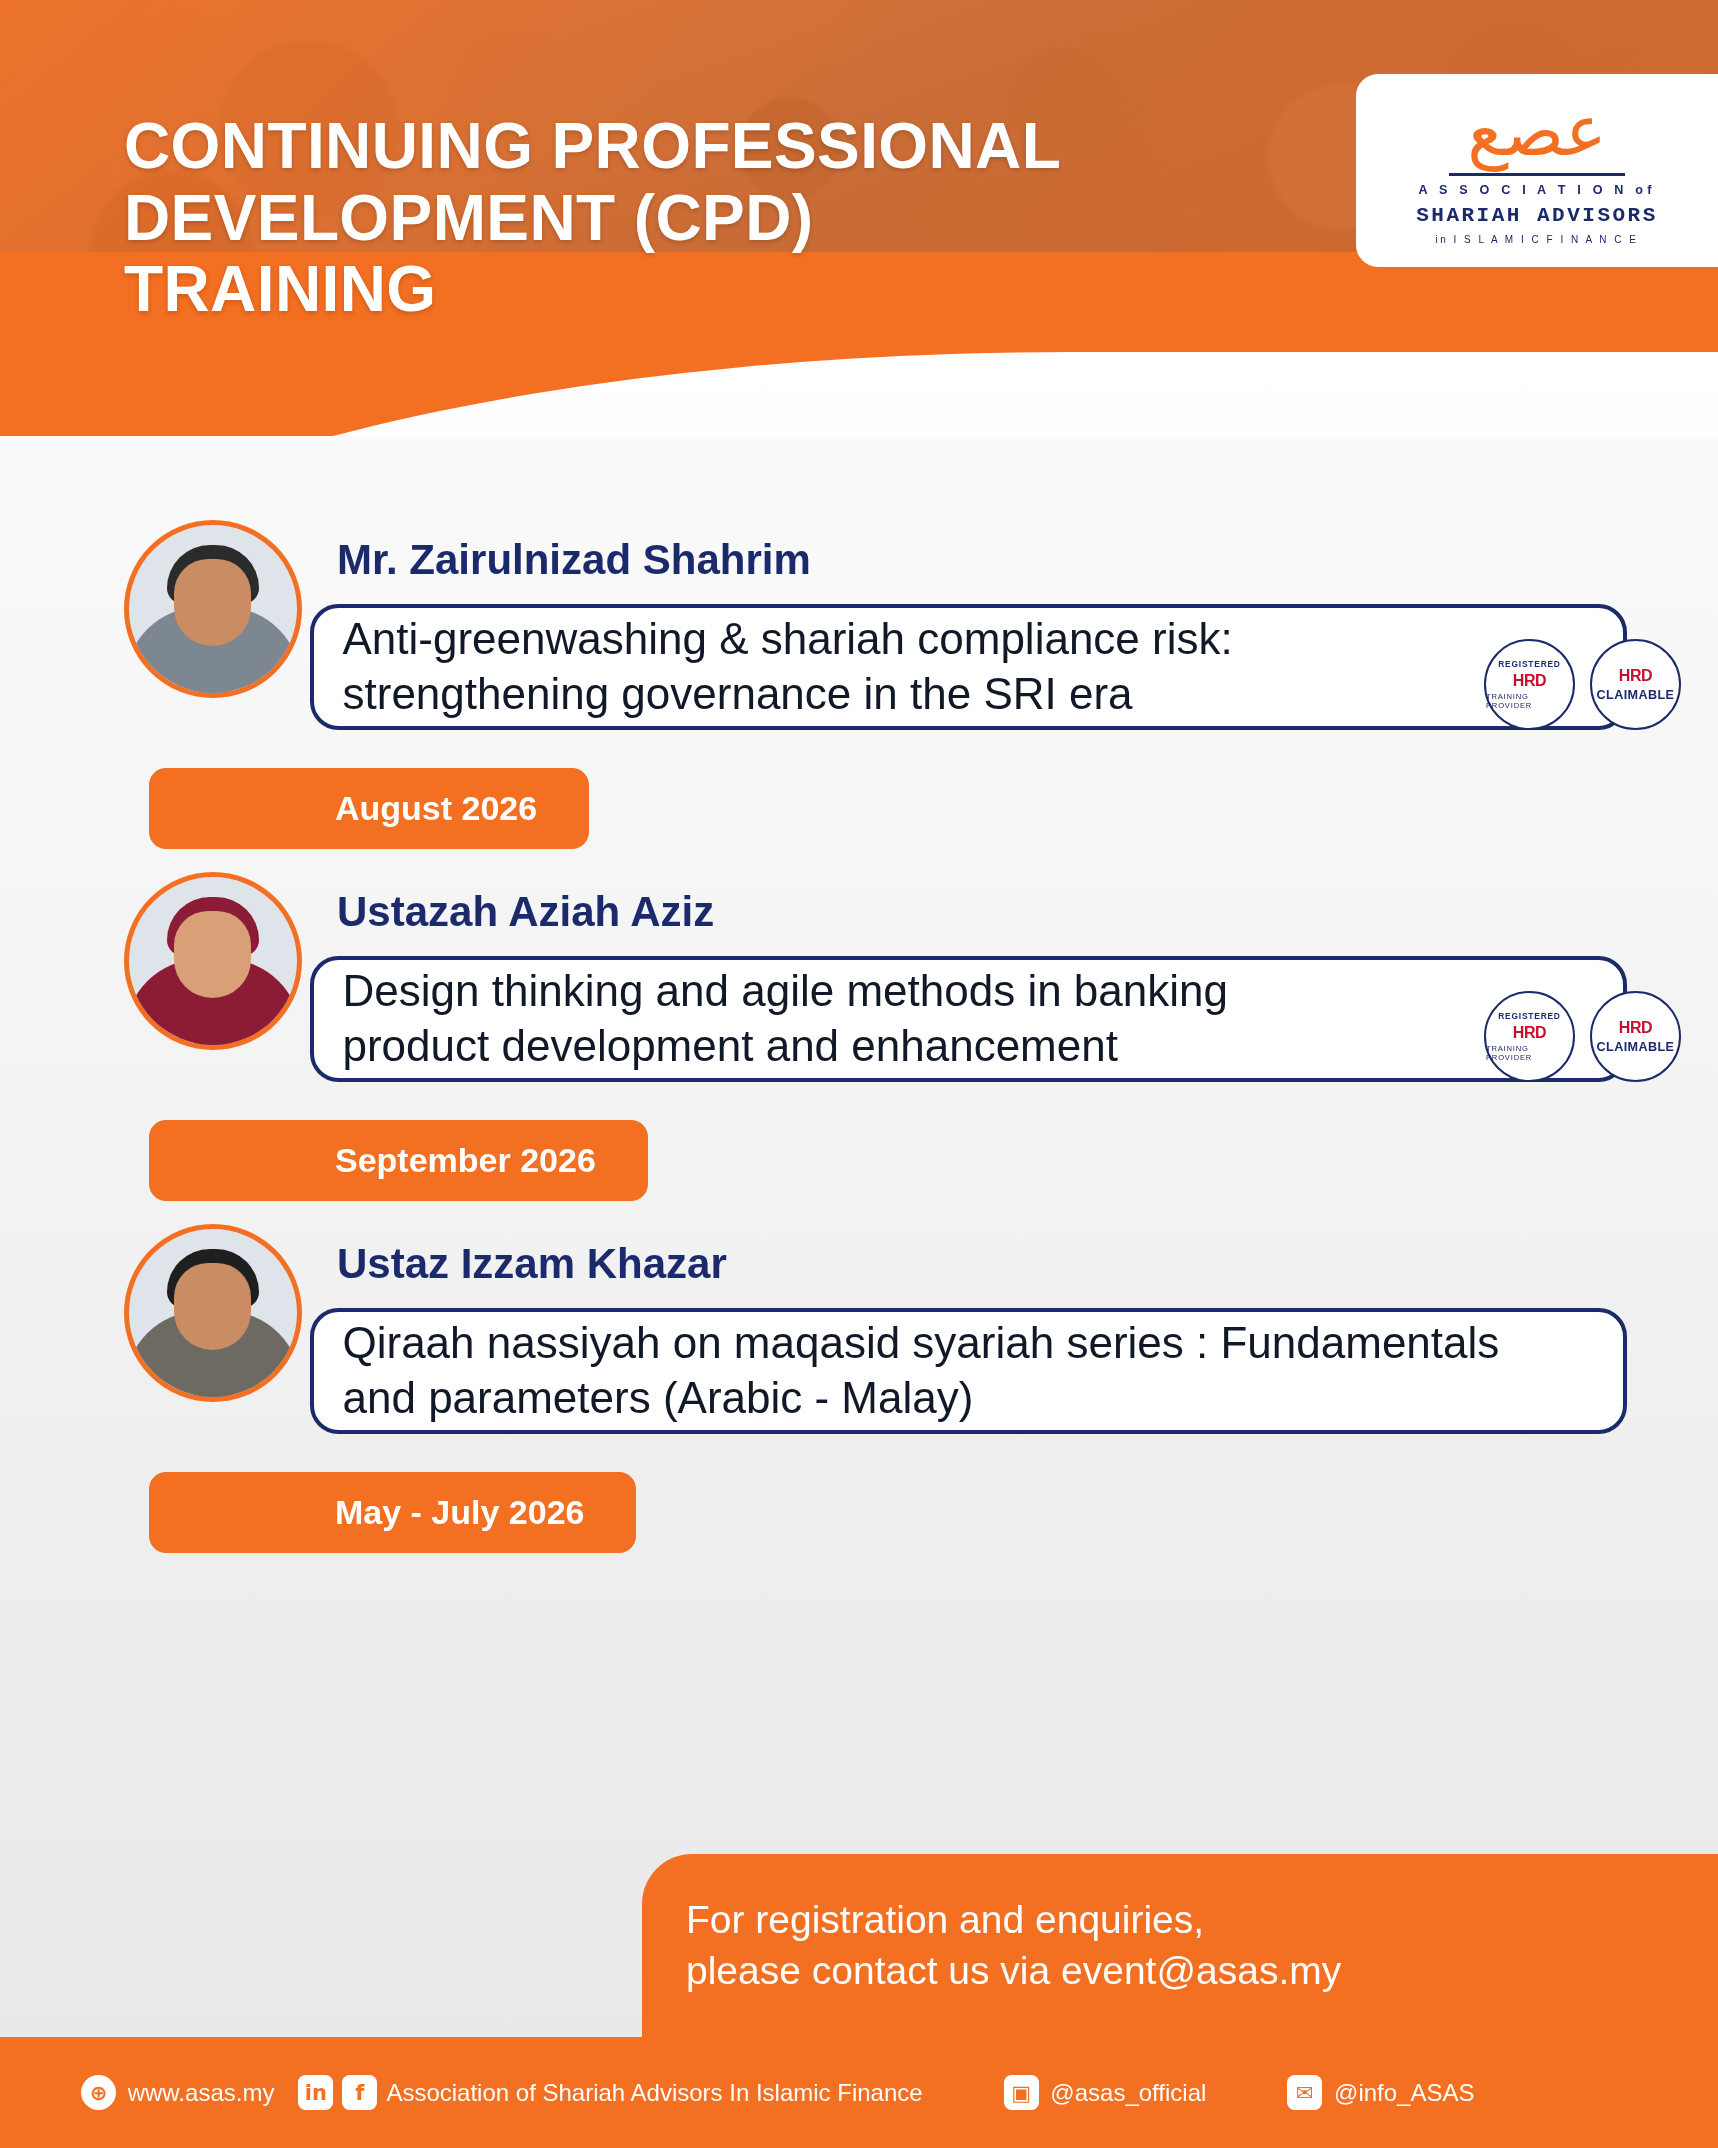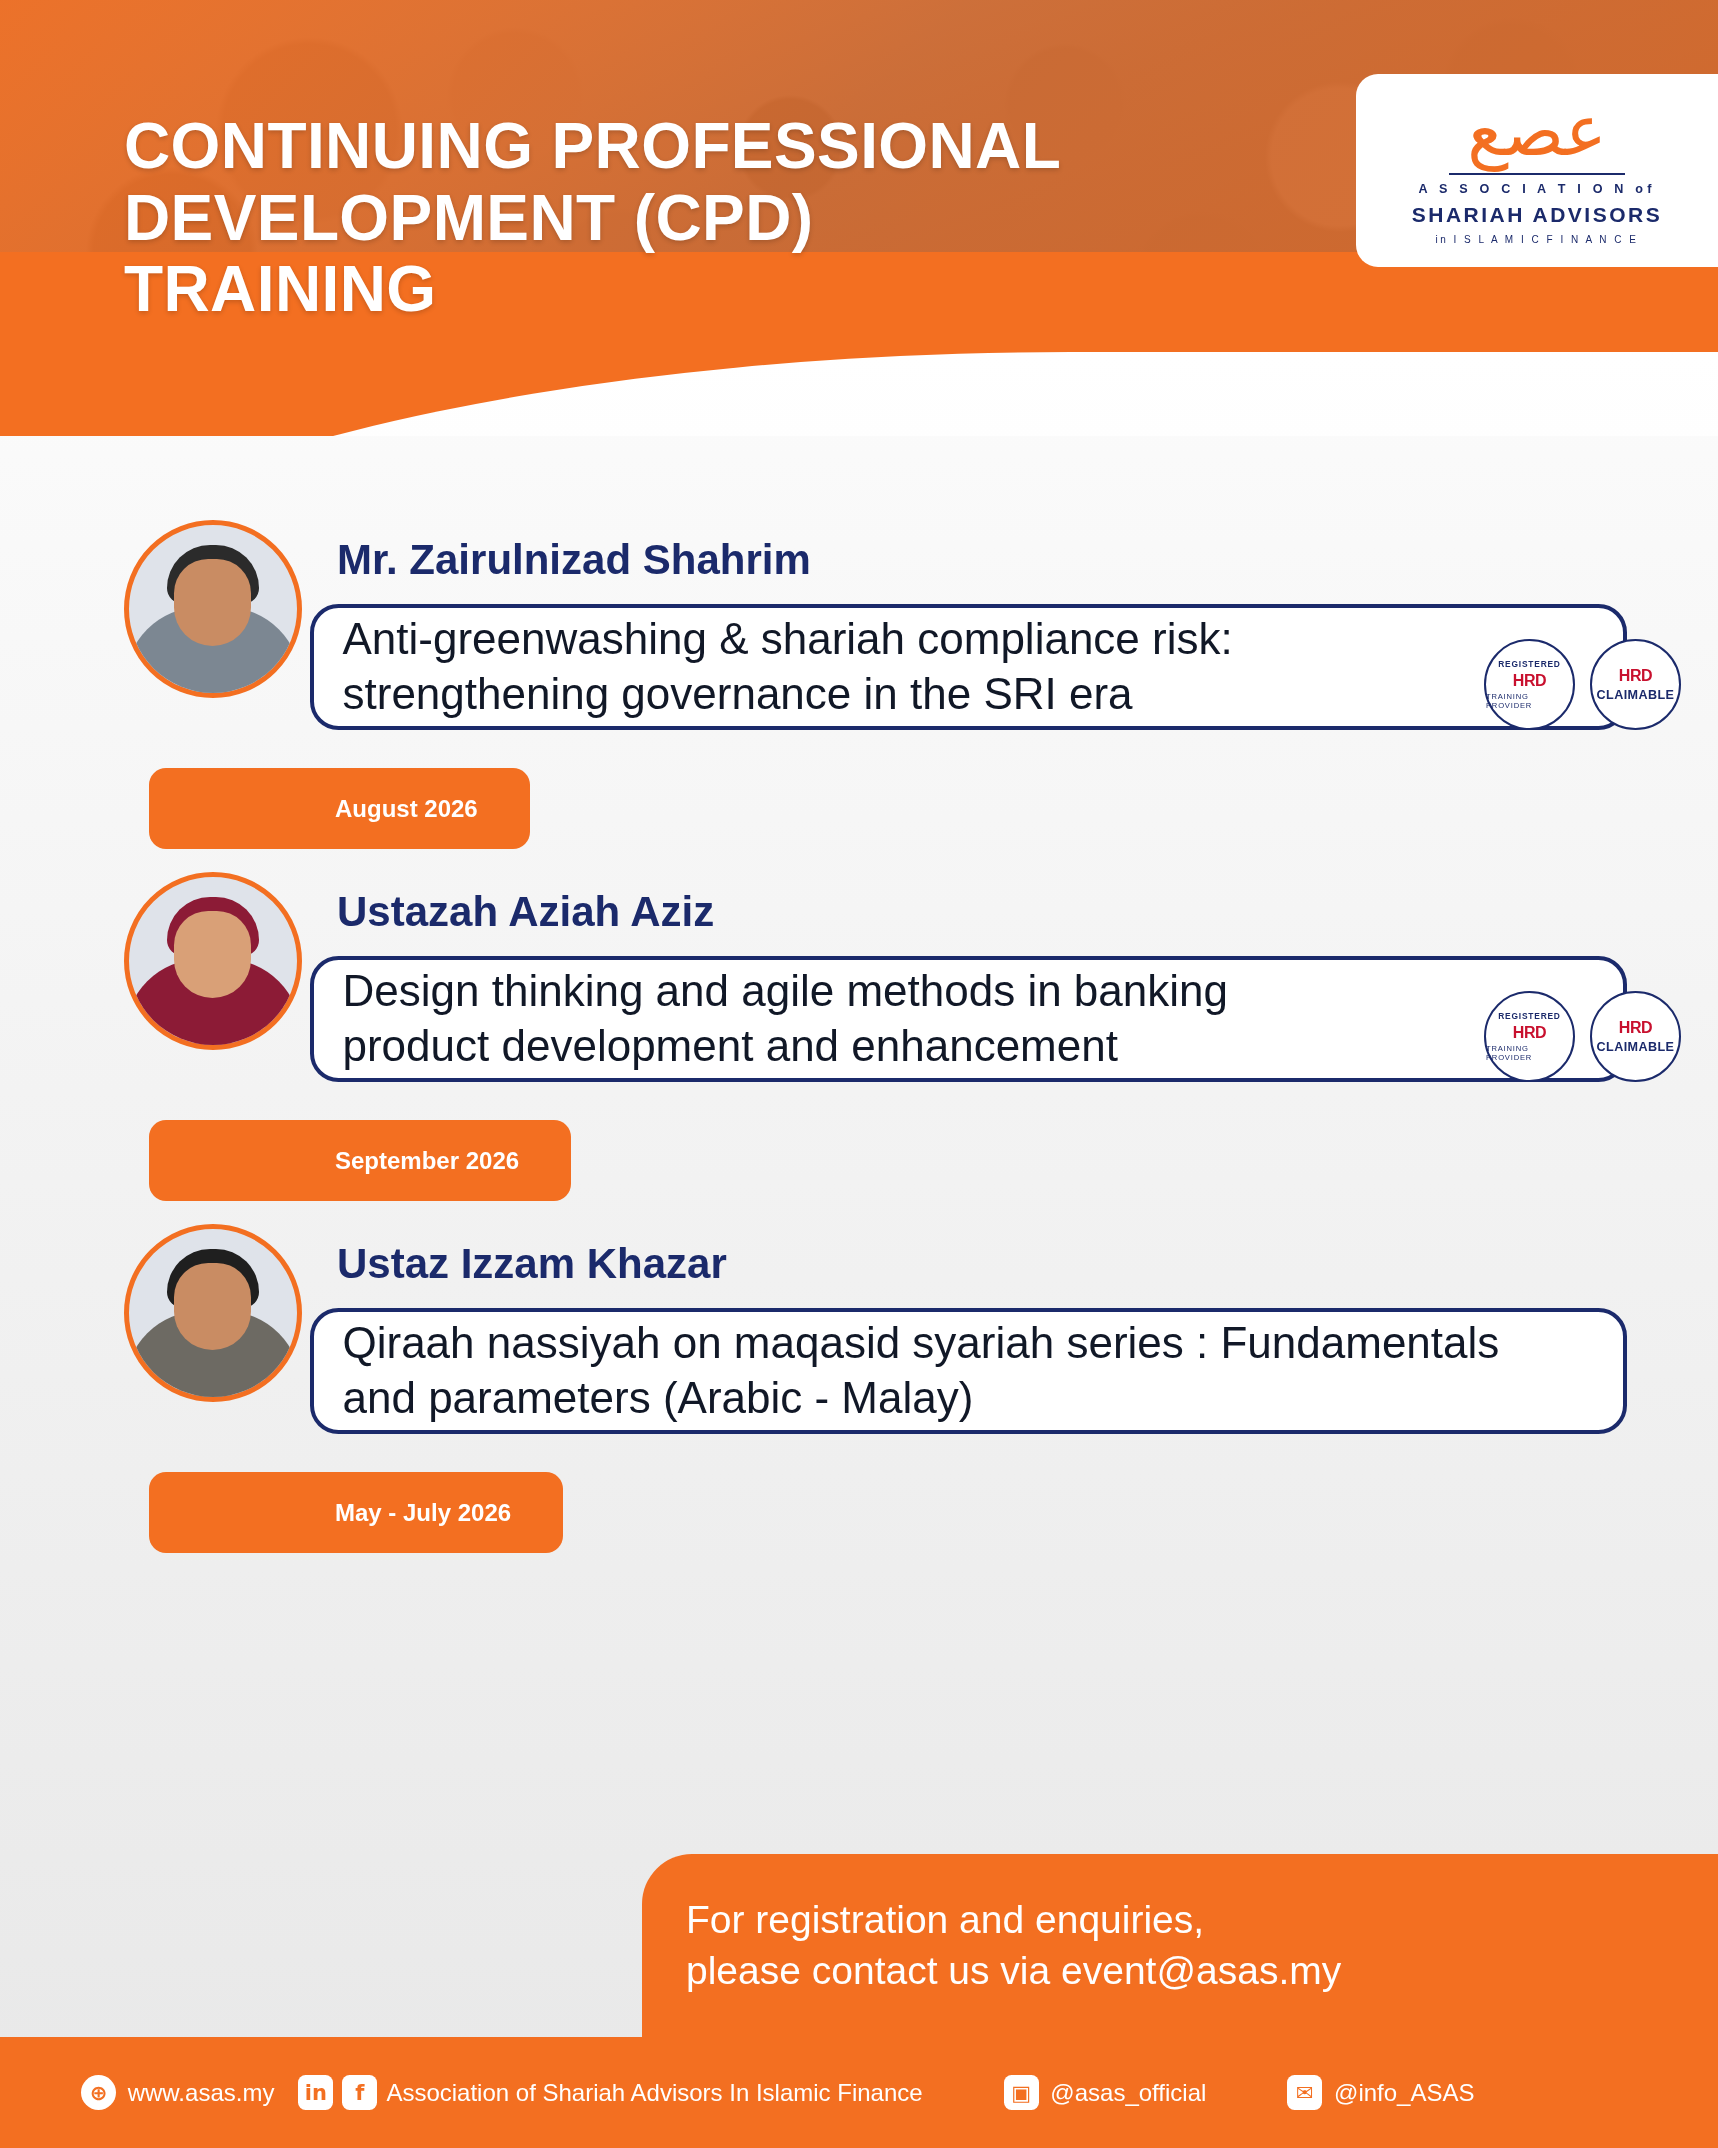--- a/index.html
+++ b/index.html
@@ -98,21 +98,21 @@
     line-height: 1;
     letter-spacing: -3.4px;
   }
   .logo-rule {
     width: 176px; height: 2.5px; background: #1b2a6b;
   }
   .logo-text-1 {
     font-size: 12.6px; letter-spacing: 4.2px; color: #1b2a6b; font-weight: bold;
   }
   .logo-text-2 {
-    font-size: 21px; letter-spacing: 2.5px; color: #1b2a6b; font-weight: bold;
+    font-size: 21px; letter-spacing: 2.5px; color: #1b2a6b; font-weight: bold; font-family: Liberation Mono, monospace;
   }
   .logo-text-3 {
     font-size: 10px; letter-spacing: 2.5px; color: #1b2a6b;
   }
 
   
   .sessions {
     position: absolute;
     left: 0; top: 512px;
     width: 1718px;
@@ -125,21 +125,21 @@
     position: absolute;
     left: 149px;
     bottom: 15px;
     height: 81px;
     background: #f36f21;
     border-radius: 17px;
     display: flex;
     align-items: center;
     padding: 0 52px 0 186px;
     color: #ffffff;
-    font-size: 24px;
+    font-size: 34px;
     font-weight: bold;
     z-index: 1;
   }
   .topic-box {
     position: absolute;
     left: 310px;
     top: 92px;
     right: 91px;
     height: 126px;
     border: 4.2px solid #1b2a6b;

